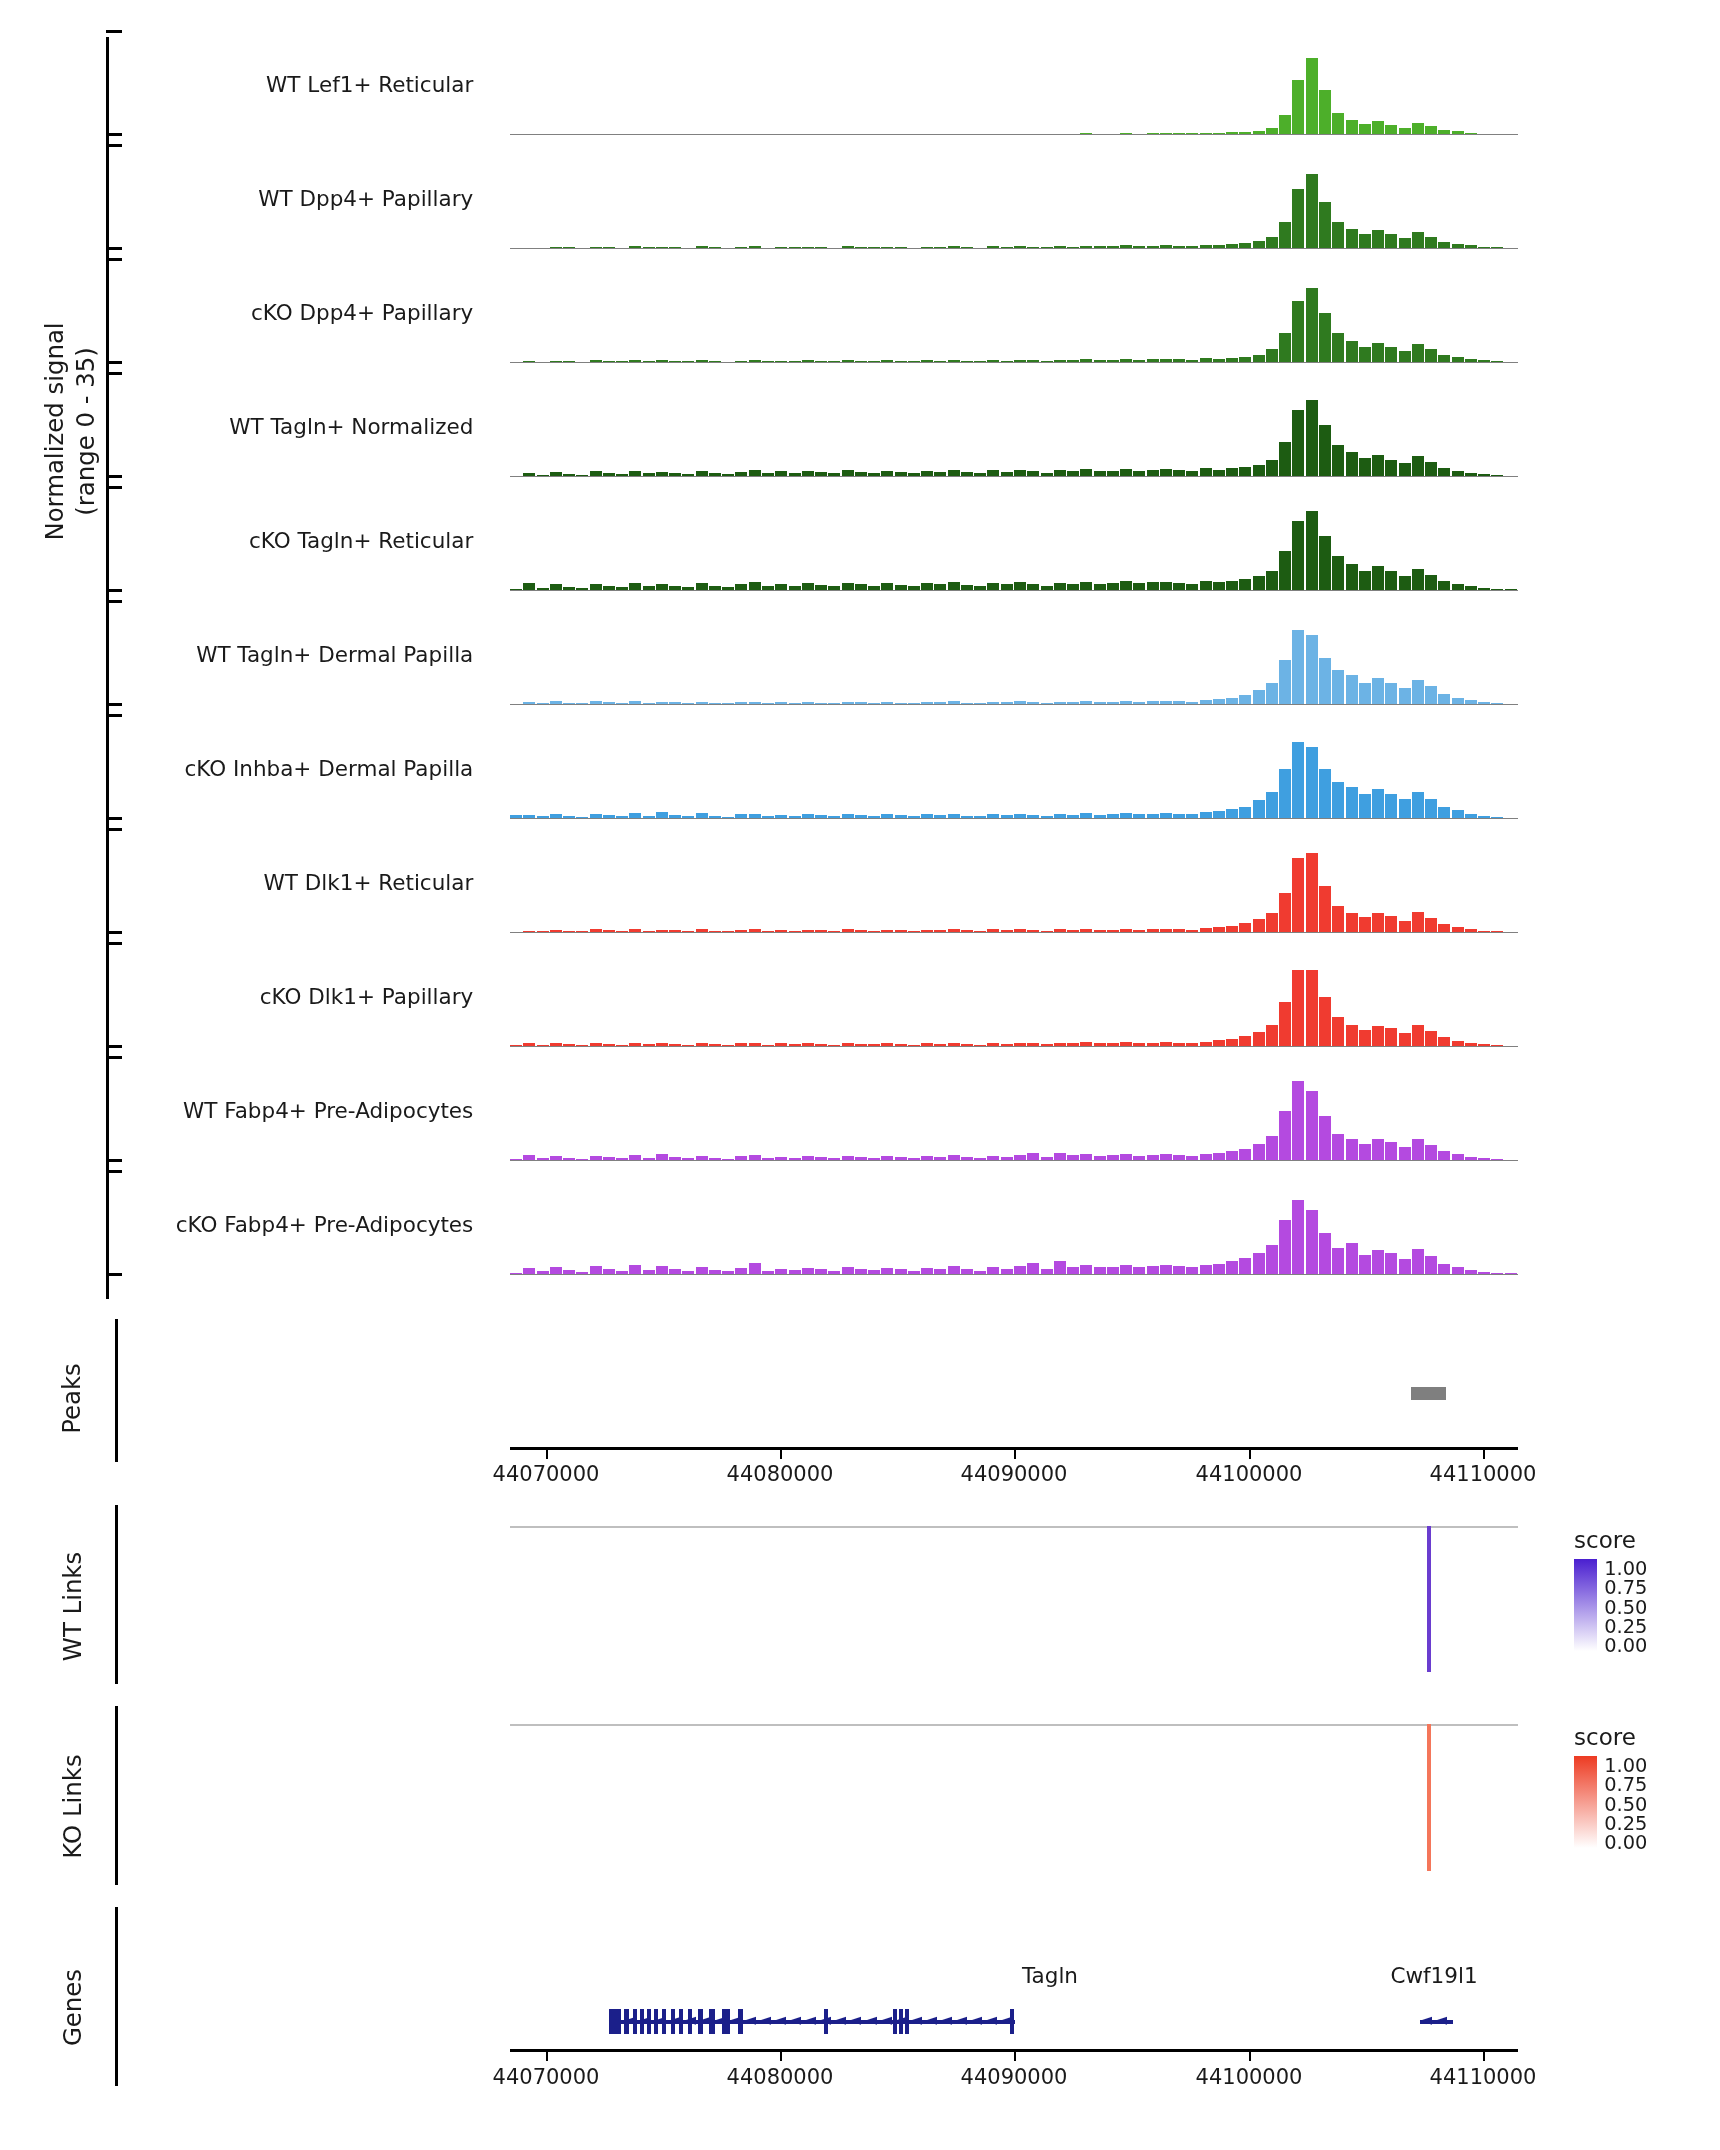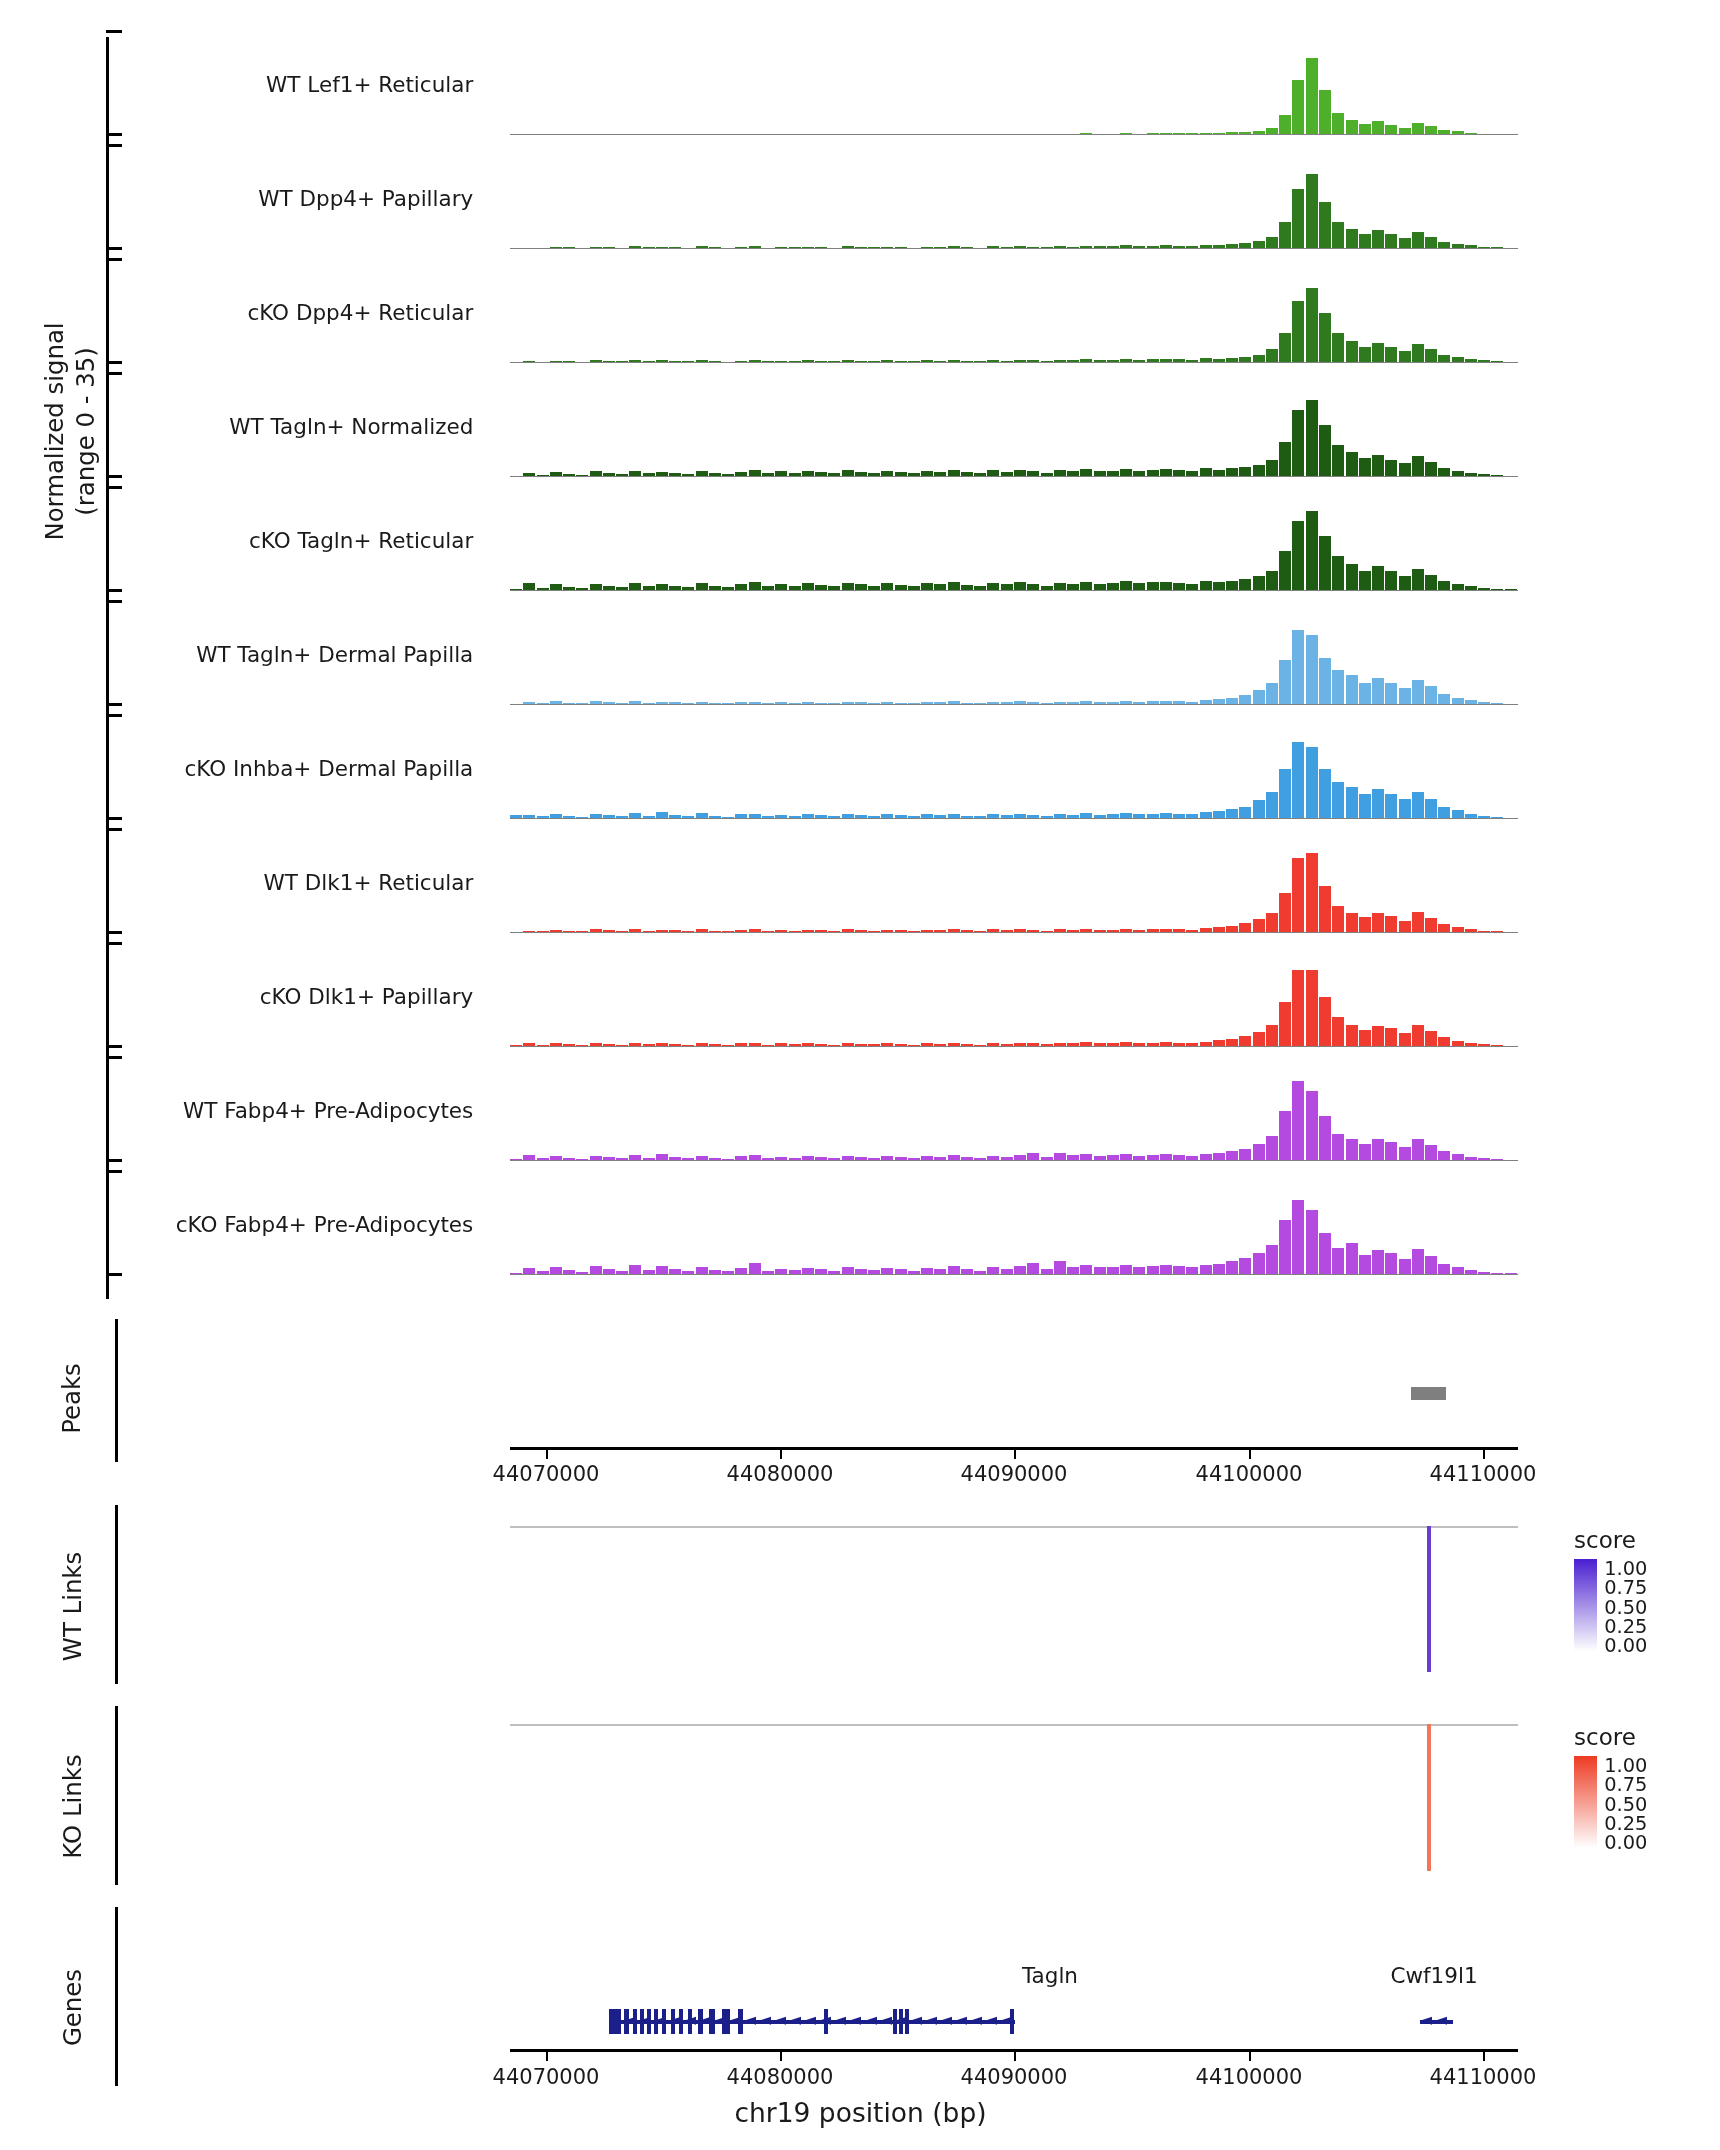--- a/index.html
+++ b/index.html
@@ -357,21 +357,21 @@
         <div class="bar" style="left: 902px; width: 12.2px; height: 17.5px; background: rgb(47, 122, 31);"></div>
         <div class="bar" style="left: 915px; width: 12.2px; height: 12.5px; background: rgb(47, 122, 31);"></div>
         <div class="bar" style="left: 928px; width: 12.2px; height: 7.5px; background: rgb(47, 122, 31);"></div>
         <div class="bar" style="left: 942px; width: 12.2px; height: 5.5px; background: rgb(47, 122, 31);"></div>
         <div class="bar" style="left: 955px; width: 12.2px; height: 3.7px; background: rgb(47, 122, 31);"></div>
         <div class="bar" style="left: 968px; width: 12.2px; height: 2.5px; background: rgb(47, 122, 31);"></div>
         <div class="bar" style="left: 981px; width: 12.2px; height: 1.7px; background: rgb(47, 122, 31);"></div>
         <div class="bar" style="left: 995px; width: 12.2px; height: 1.2px; background: rgb(47, 122, 31);"></div>
         <div class="baseline" style="bottom: 0px;"></div>
       </div>
-      <div class="track-label" style="top: 300px; width: 459px; left: 14.3px;">cKO Dpp4+ Reticular</div>
+      <div class="track-label" style="top: 300px; width: 459px; left: 14.3px;">cKO Dpp4+ Papillary</div>
       <div class="track-canvas" style="left: 510px; top: 271px; width: 1008px; height: 92px;">
         <div class="bar" style="left: 0px; width: 12.2px; height: 1.2px; background: rgb(47, 122, 31);"></div>
         <div class="bar" style="left: 13.3px; width: 12.2px; height: 1.7px; background: rgb(47, 122, 31);"></div>
         <div class="bar" style="left: 26.5px; width: 12.2px; height: 1.5px; background: rgb(47, 122, 31);"></div>
         <div class="bar" style="left: 40px; width: 12.2px; height: 2.5px; background: rgb(47, 122, 31);"></div>
         <div class="bar" style="left: 53px; width: 12.2px; height: 2px; background: rgb(47, 122, 31);"></div>
         <div class="bar" style="left: 66px; width: 12.2px; height: 1.5px; background: rgb(47, 122, 31);"></div>
         <div class="bar" style="left: 80px; width: 12.2px; height: 2.7px; background: rgb(47, 122, 31);"></div>
         <div class="bar" style="left: 93px; width: 12.2px; height: 2.2px; background: rgb(47, 122, 31);"></div>
         <div class="bar" style="left: 106px; width: 12.2px; height: 1.7px; background: rgb(47, 122, 31);"></div>
@@ -1228,16 +1228,15 @@
       <div class="axis-tick" style="left: 780px; top: 2052px;"></div>
       <div class="axis-tick-label" style="left: 780px; top: 2065px;">44080000</div>
       <div class="axis-tick" style="left: 1014px; top: 2052px;"></div>
       <div class="axis-tick-label" style="left: 1014px; top: 2065px;">44090000</div>
       <div class="axis-tick" style="left: 1249px; top: 2052px;"></div>
       <div class="axis-tick-label" style="left: 1249px; top: 2065px;">44100000</div>
       <div class="axis-tick" style="left: 1483px; top: 2052px;"></div>
       <div class="axis-tick-label" style="left: 1483px; top: 2065px;">44110000</div>
     </div>
 
-  <div class="axis-title" style="left:0; top:2097px;">chr19 position (bp)</div>
 
 </div>
 
 
 </body></html>

